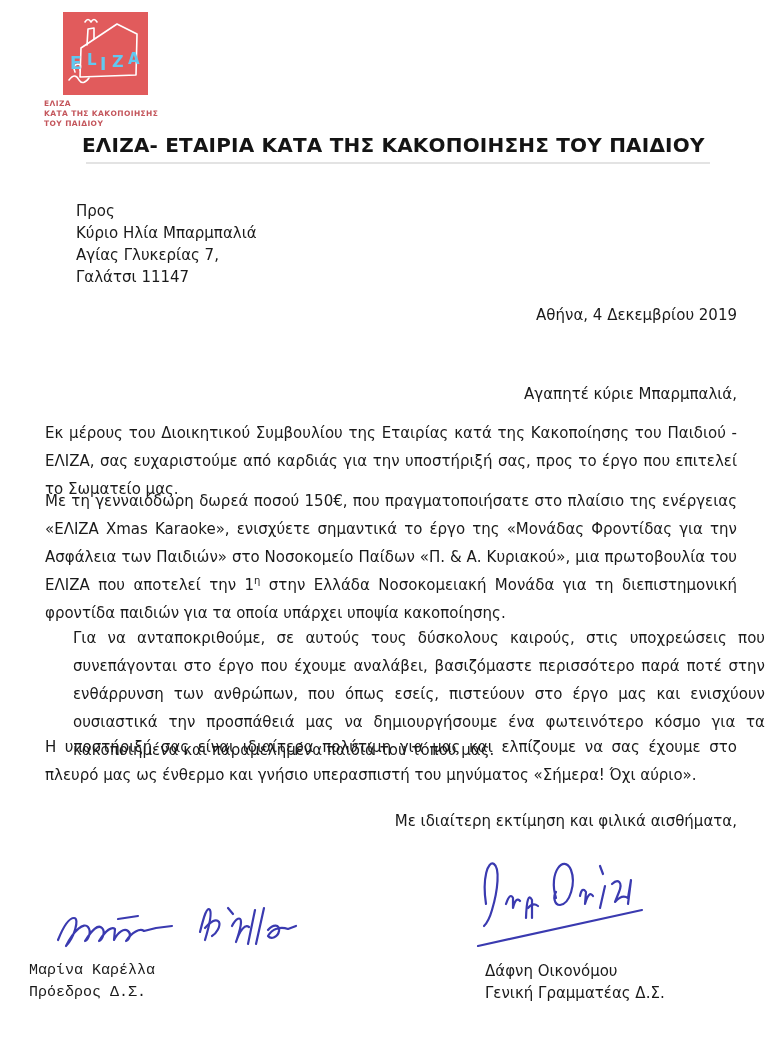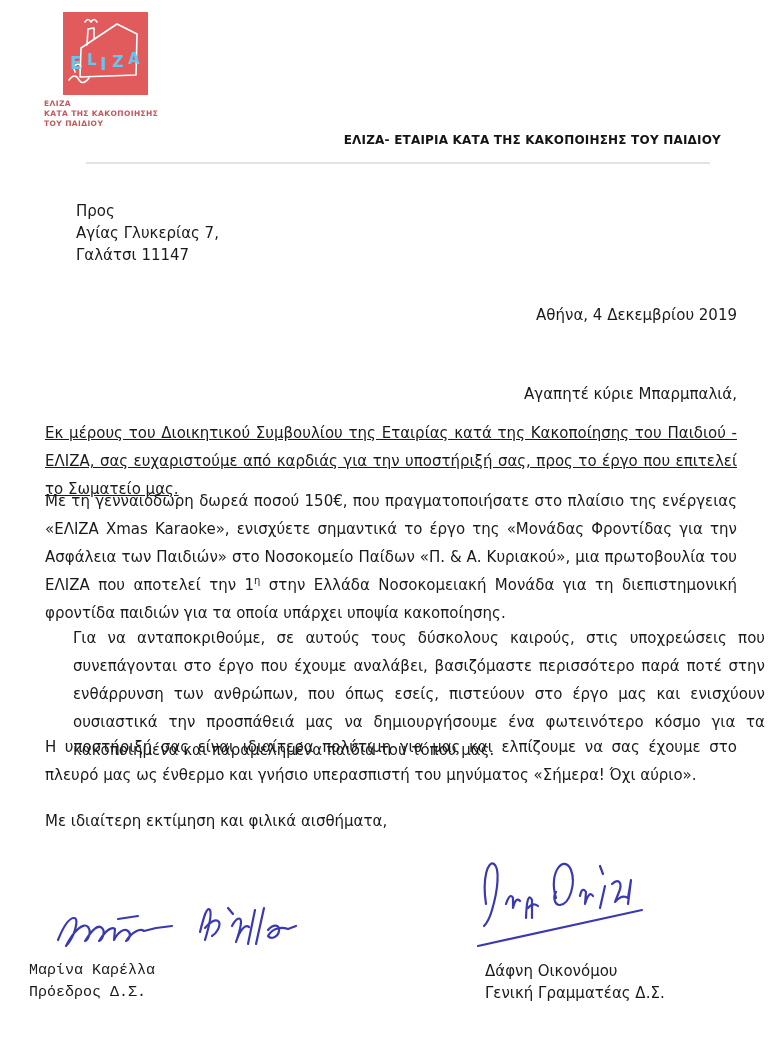--- a/index.html
+++ b/index.html
@@ -12,46 +12,46 @@
     overflow:hidden;
   }
   
   .logo-box{position:absolute;left:63px;top:12px;width:85px;height:83px;}
   .logo-caption{
     position:absolute;left:44px;top:99px;width:150px;
     text-align:left;font-size:7.5px;line-height:10px;
     color:#c4565c;letter-spacing:.4px;font-weight:700;
   }
   .doc-title{
-    position:absolute;left:61px;top:133px;width:660px;
-    text-align:right;font-size:12px;font-weight:700;color:#141414;
+    position:absolute;left:82px;top:133px;width:660px;
+    text-align:left;font-size:20px;font-weight:700;color:#141414;
     letter-spacing:.2px;
   }
   .divider{
     position:absolute;left:86px;top:162px;width:624px;height:2px;
     background:#e3e3e3;
   }
   
   .recipient{
     position:absolute;left:45px;top:200px;
     font-size:15px;line-height:22px;font-weight:400;margin-left:31px;
   }
   .dateline{
     position:absolute;right:45px;top:306px;
     font-size:15px;margin-left:16px;
   }
   
   .bodycol{position:absolute;left:45px;width:692px;font-size:15px;line-height:28px;}
   .salutation{top:380px;text-align:right;}
   .para{text-align:justify;}
-  .p1{top:419px;text-decoration:underline;}
+  .p1{top:419px;}
   .p2{top:487px;}
   .p3{top:624px;margin-left:28px;}
   .p4{top:733px;}
-  .closing{top:807px;text-align:left;}
+  .closing{top:807px;text-align:right;}
   sup{font-size:10px;line-height:0;vertical-align:super;}
   
   .sig-left{position:absolute;left:52px;top:882px;width:265px;height:78px;}
   .sig-right{position:absolute;left:472px;top:838px;width:190px;height:118px;}
   .signer{position:absolute;font-size:15px;line-height:22px;}
   .signer-left{left:29px;top:960px;font-family:Liberation Mono, monospace;}
   .signer-right{left:485px;top:960px;}
   svg{display:block;}
 </style>
 </head>
@@ -83,20 +83,21 @@
     <div>ΕΛΙΖΑ</div>
     <div>ΚΑΤΑ ΤΗΣ ΚΑΚΟΠΟΙΗΣΗΣ</div>
     <div>ΤΟΥ ΠΑΙΔΙΟΥ</div>
   </div>
 
   <div class="doc-title">ΕΛΙΖΑ- ΕΤΑΙΡΙΑ ΚΑΤΑ ΤΗΣ ΚΑΚΟΠΟΙΗΣΗΣ ΤΟΥ ΠΑΙΔΙΟΥ</div>
   <div class="divider"></div>
 
   <div class="recipient">
     <div>Προς</div>
+    <div>Κύριο Ηλία Μπαρμπαλιά</div>
     <div>Αγίας Γλυκερίας 7,</div>
     <div>Γαλάτσι 11147</div>
   </div>
 
   <div class="dateline">Αθήνα, 4 Δεκεμβρίου 2019</div>
 
   <div class="bodycol salutation">Αγαπητέ κύριε Μπαρμπαλιά,</div>
 
   <div class="bodycol para p1">Εκ μέρους του Διοικητικού Συμβουλίου της Εταιρίας κατά της Κακοποίησης του Παιδιού - ΕΛΙΖΑ, σας ευχαριστούμε από καρδιάς για την υποστήριξή σας, προς το έργο που επιτελεί το Σωματείο μας.</div>
 

